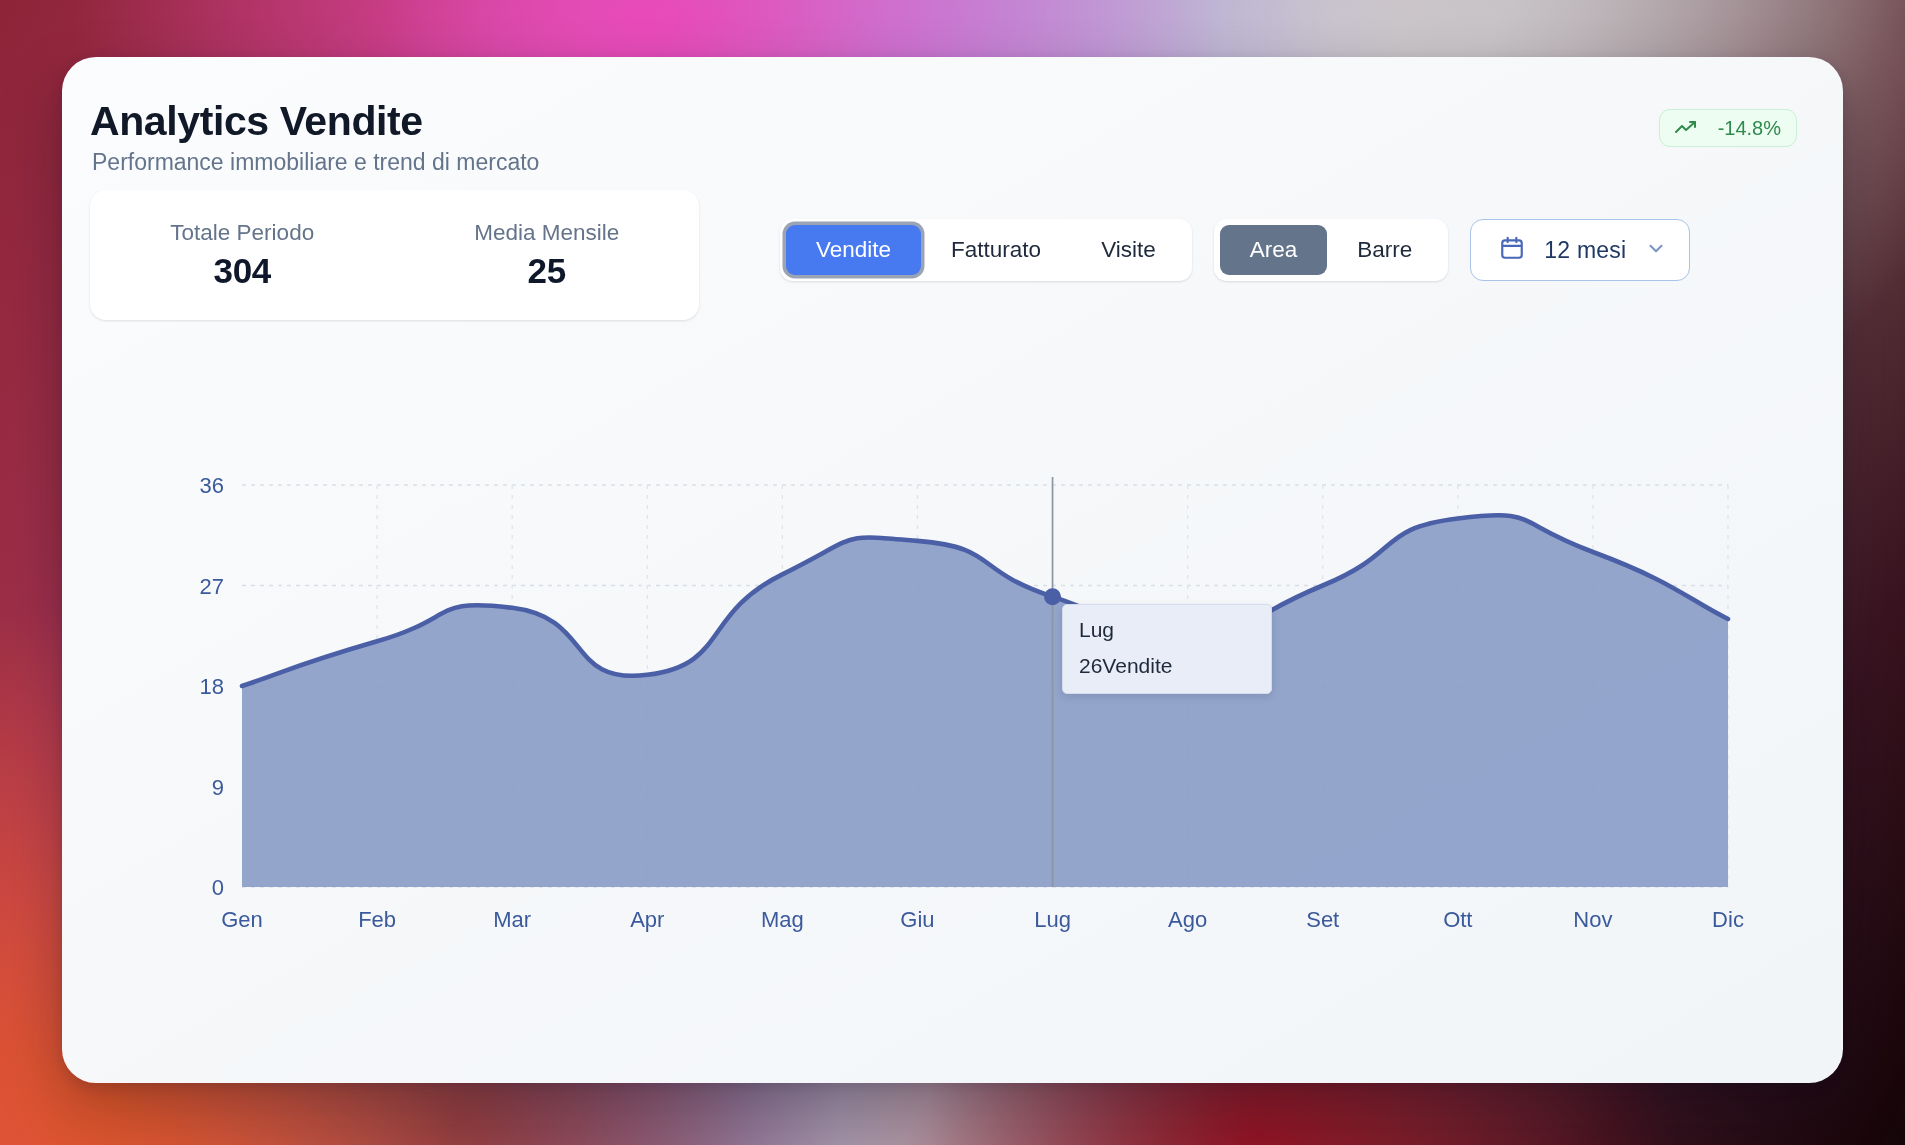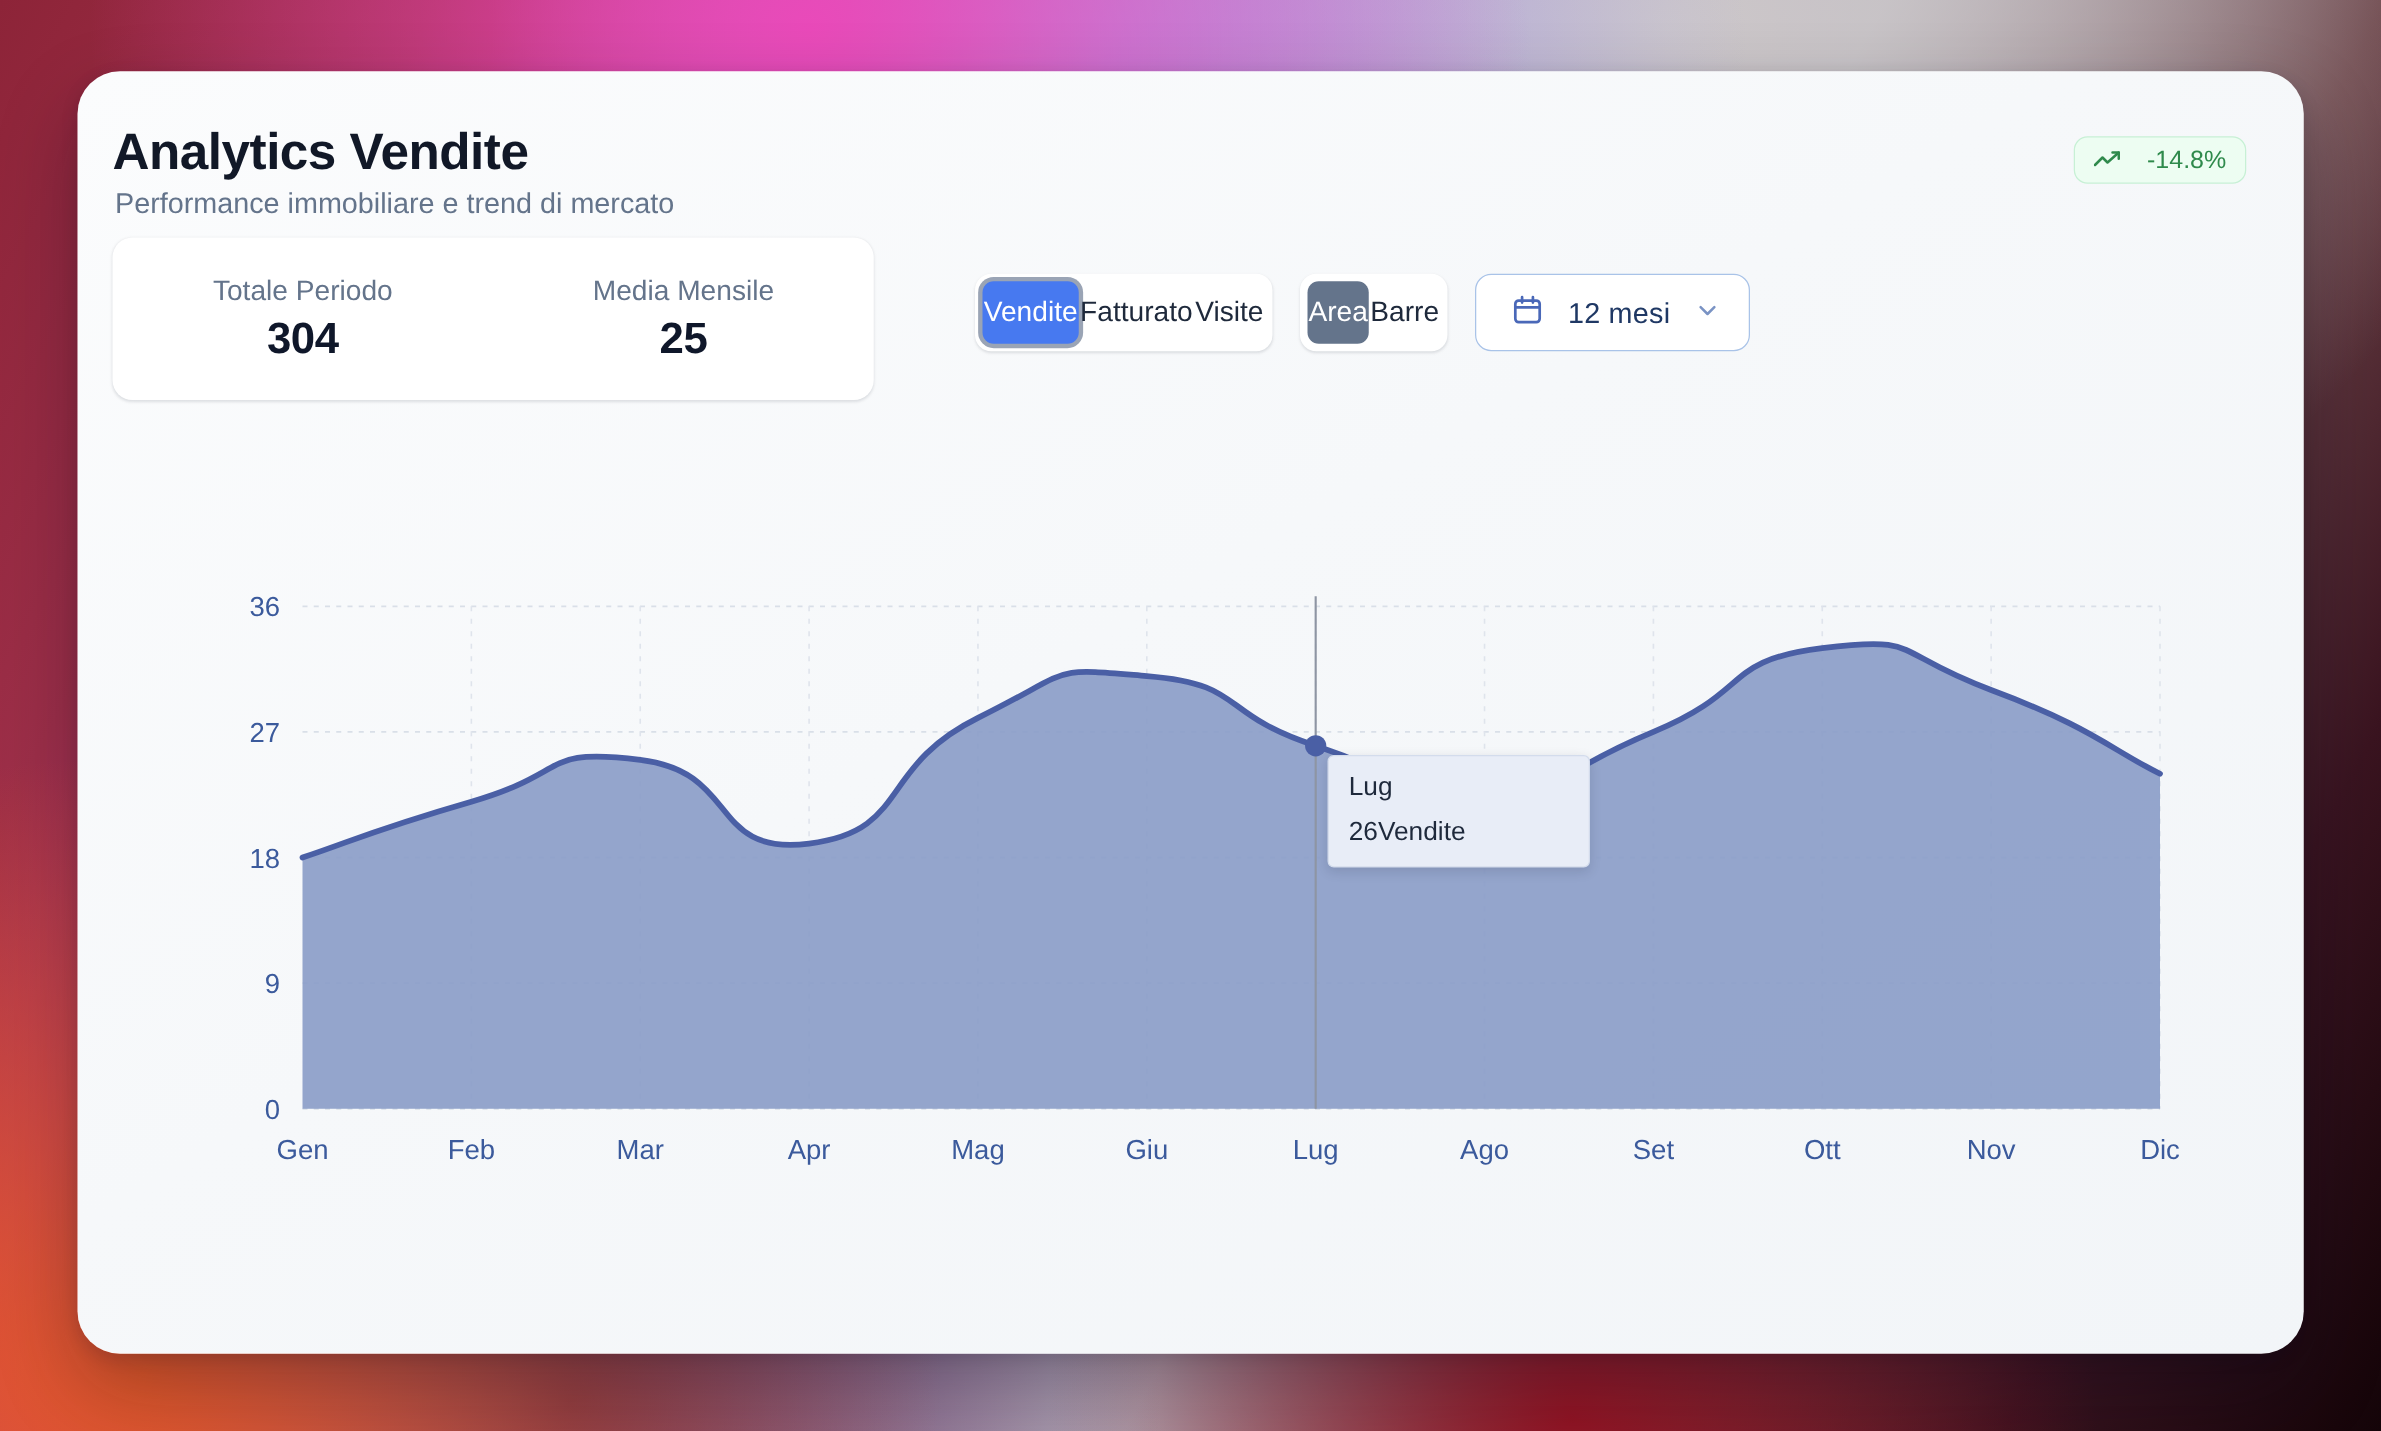--- a/index.html
+++ b/index.html
@@ -122,21 +122,21 @@
     padding: 6px;
     box-shadow: 0 1px 3px rgba(16,24,40,0.08), 0 1px 2px rgba(16,24,40,0.05);
     height: 62px;
   }
   .seg-btn {
     border: none;
     background: transparent;
     font-family: inherit;
     font-size: 22.5px;
     color: #1e293b;
-    padding: 0 1px;
+    padding: 0 30px;
     height: 50px;
     border-radius: 9px;
     cursor: pointer;
     line-height: 50px;
     white-space: nowrap;
   }
   .seg-btn.active-blue {
     background: #4779f0;
     color: #ffffff;
     box-shadow: 0 0 0 3.5px #9aa4b5;

